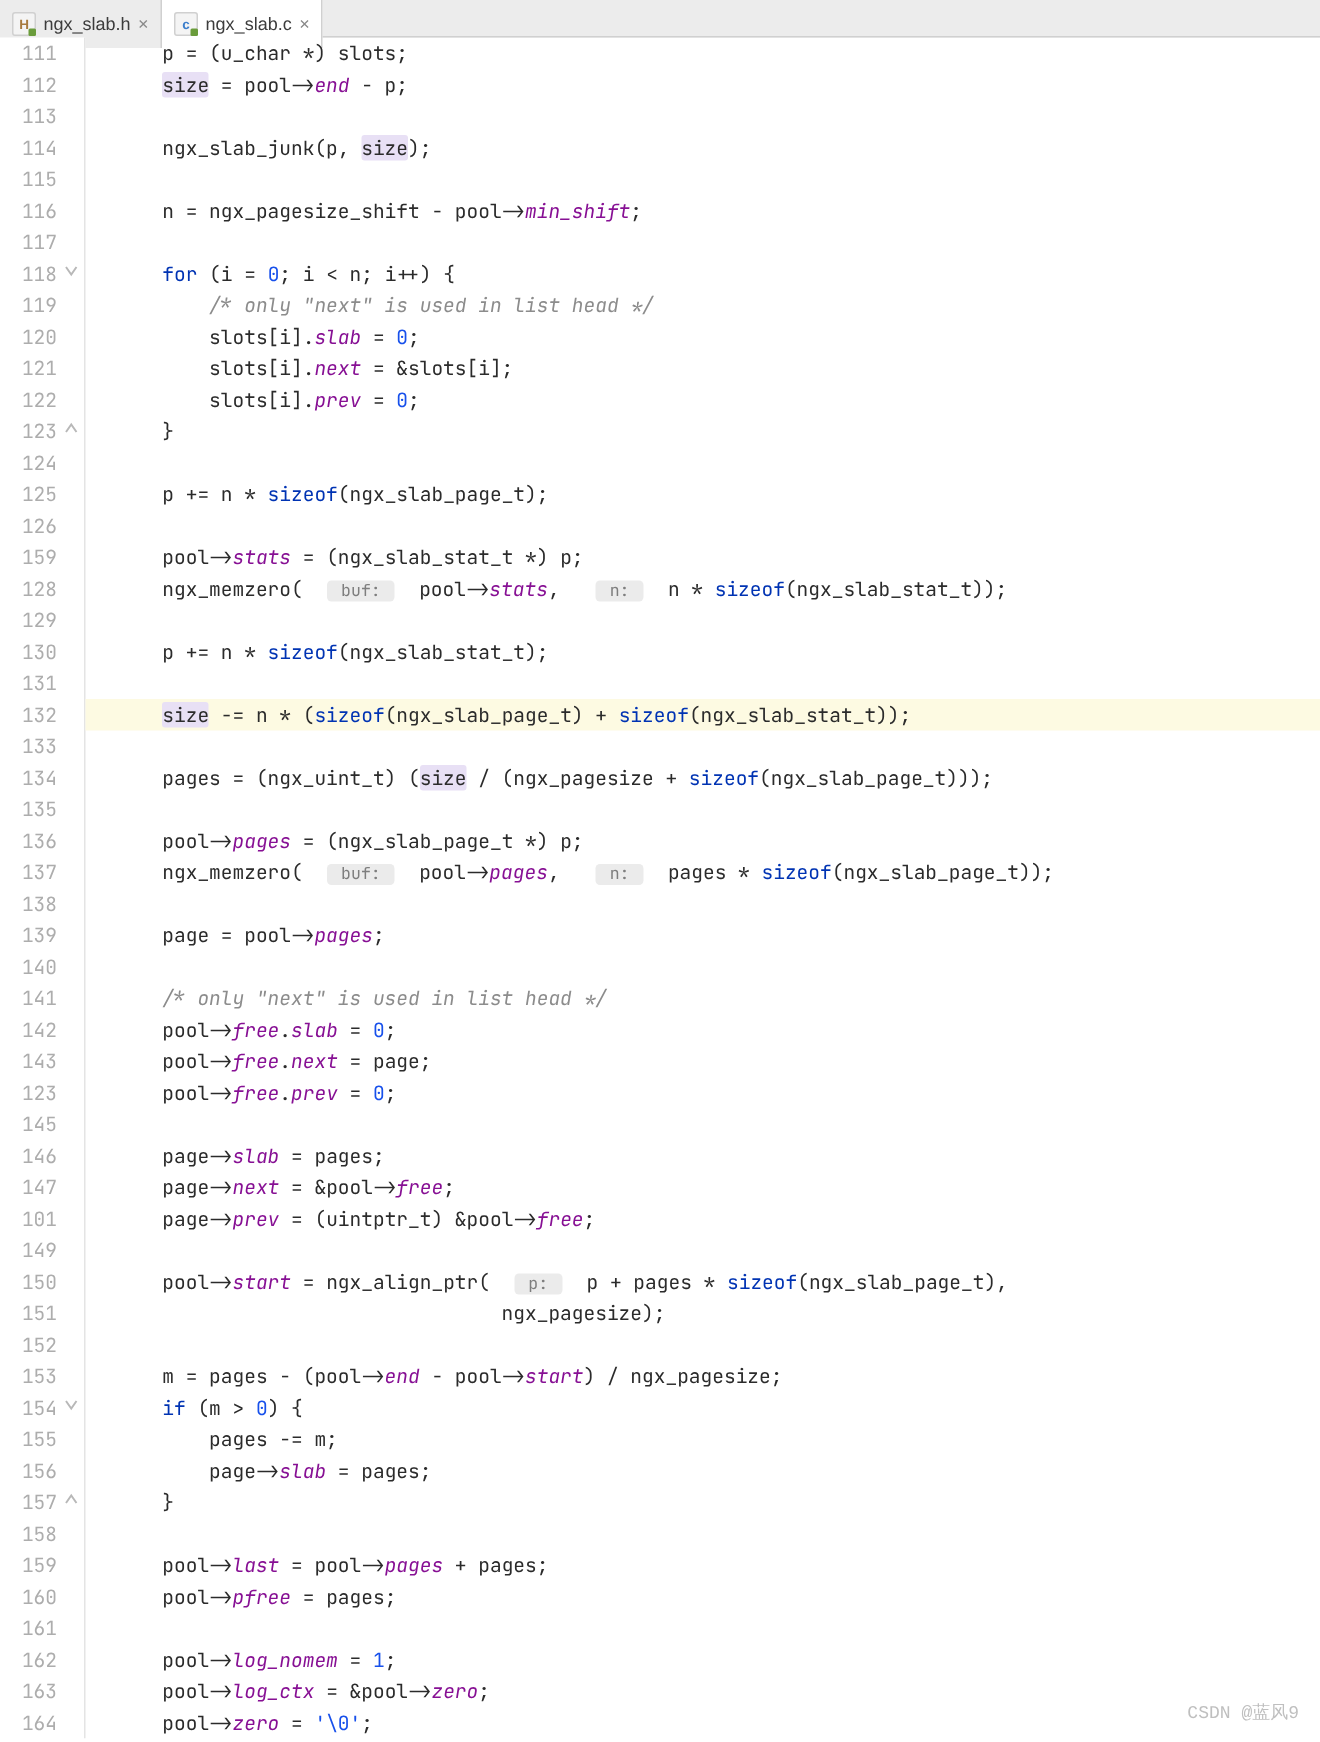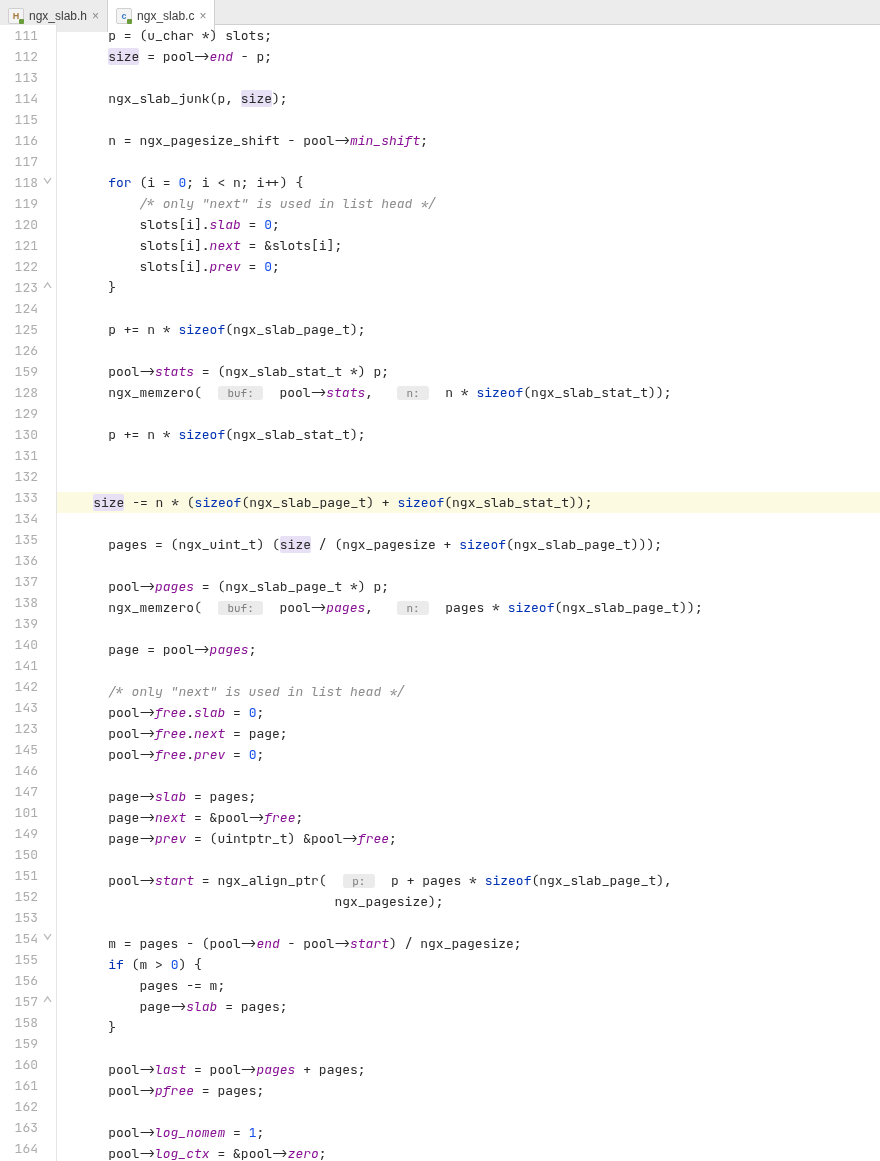--- a/index.html
+++ b/index.html
@@ -111,22 +111,21 @@
     padding-left: 20px;
     position: relative;
     white-space: pre;
   }
   .code-row {
     height: 21px;
   }
   .code-row.current {
     background: var(--current-line);
     margin-left: -20px;
-    padding-left: 5px;
-    margin-top: 26px;
+    padding-left: 20px;
   }
   .hl { background: var(--highlight-bg); border-radius: 2px; }
   .kw { color: var(--keyword); }
   .num { color: var(--number); }
   .cm { color: var(--comment); font-style: italic; }
   .mb { color: var(--member); font-style: italic; }
   .pn { color: var(--text); }
   .hint {
     background: var(--hint-bg);
     color: var(--hint);

